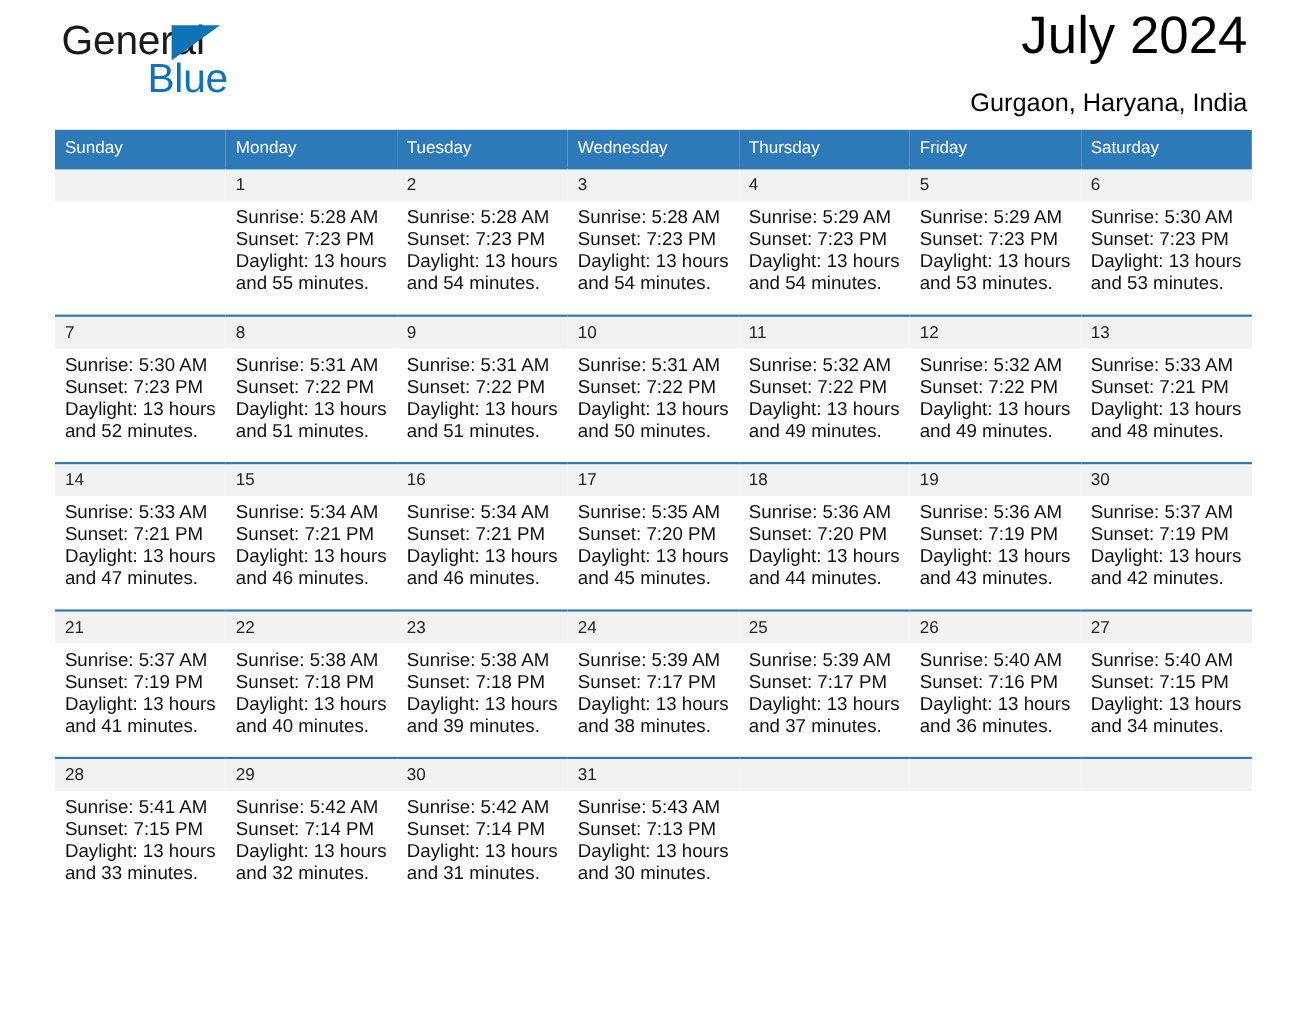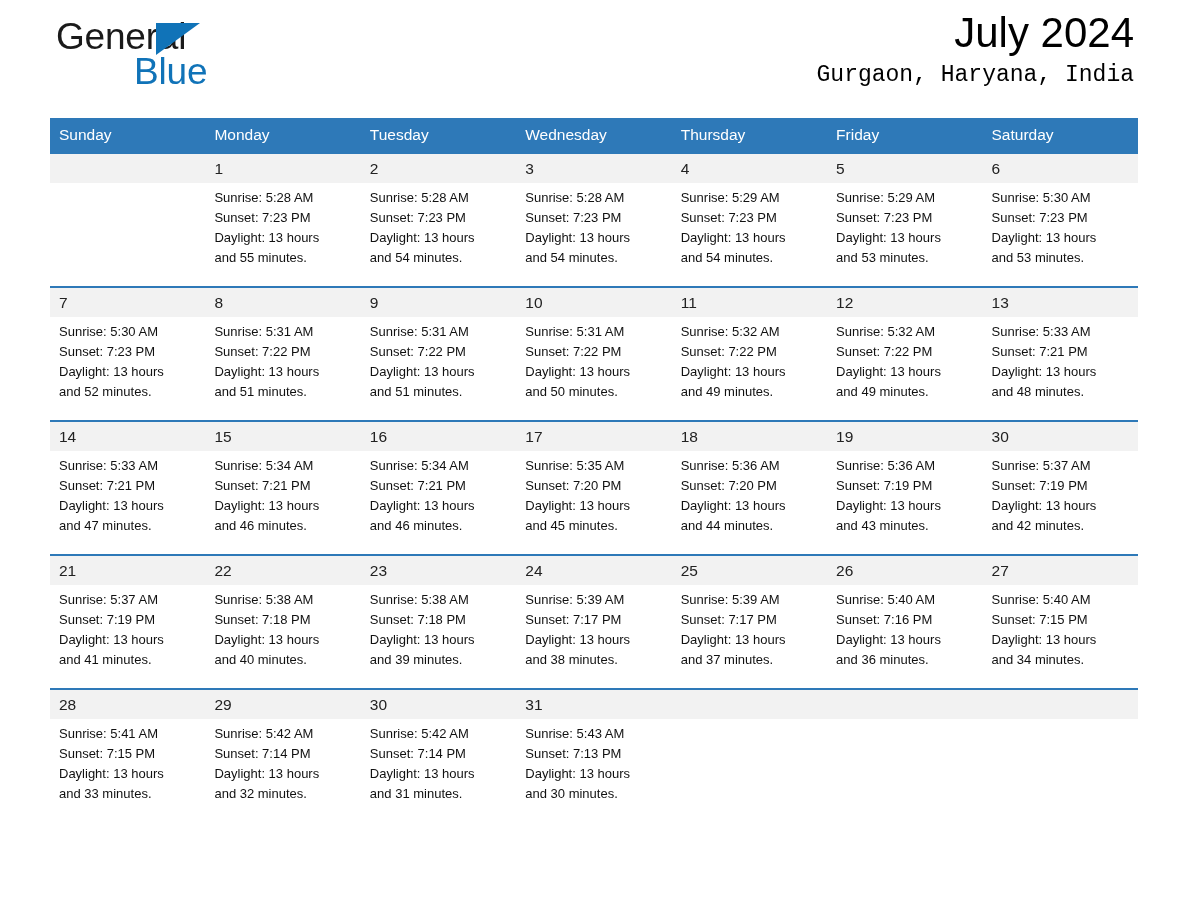--- a/index.html
+++ b/index.html
@@ -64,33 +64,32 @@
     color: #1073b8;
     font-weight: 400;
   }
   .title-block {
     position: absolute;
     right: 4px;
     top: 6px;
     text-align: right;
   }
   .cal-title {
-    font-size: 42px;
+    font-size: 48px;
     line-height: 54px;
     font-weight: 400;
     color: #000000;
     letter-spacing: 0px;
   }
   .cal-location {
     font-size: 23px;
     line-height: 30px;
     font-weight: 400;
     color: #000000;
-    margin-top: 0;
-    font-family: Liberation Mono, monospace;
+    margin-top: 18px;
   }
 
   
   .calendar {
     width: 1088px;
     border-collapse: collapse;
     table-layout: fixed;
   }
   .dow-row th {
     background: #2e79b8;
@@ -109,21 +108,21 @@
     color: #222222;
     padding: 6px 0 5px 9px;
     height: 18px;
     vertical-align: top;
   }
   .daynum-row td.empty {
     background: #f2f2f2;
   }
   .info-row td {
     background: #ffffff;
-    font-size: 13px;
+    font-size: 17px;
     line-height: 20px;
     color: #111111;
     padding: 5px 8px 12px 9px;
     vertical-align: top;
     height: 86px;
   }
   .info-row td.empty { background: #ffffff; }
   .info-line { white-space: nowrap; }
 </style>
 </head>

